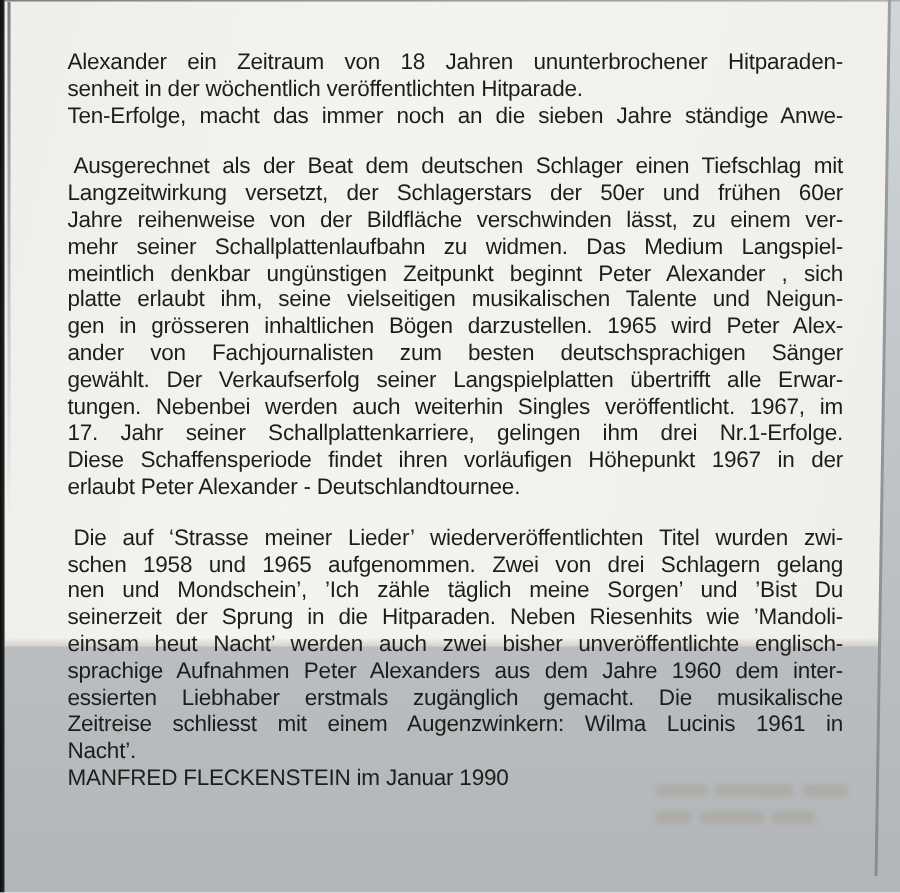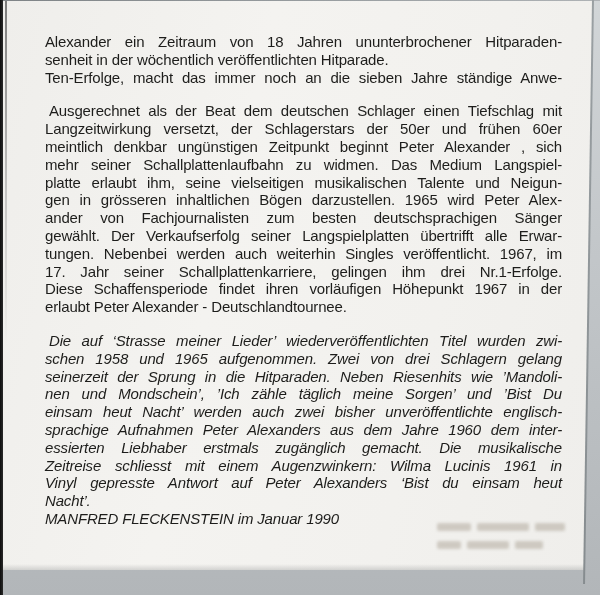--- a/index.html
+++ b/index.html
@@ -11,21 +11,21 @@
   #stage{position:absolute;inset:0;}
   .top-hairline{
     position:absolute;top:0;left:0;width:100%;height:1px;
     background:linear-gradient(90deg,#7e8386,#9ba0a3 60%,#aeb2b5);
   }
   .black-strip{
     position:absolute;left:0;top:0;width:3px;height:595px;
     background:linear-gradient(90deg,#0d0d0d,#2a2a2a);
   }
   .page{
-    position:absolute;left:3px;top:1px;width:591px;height:569px;
+    position:absolute;left:3px;top:1px;width:591px;height:430px;
     background:linear-gradient(103deg,#efeeeb 0%,#f4f3f0 38%,#f2f1ee 70%,#efeeeb 100%);
     clip-path:polygon(0 0,590px 0,581px 583px,0 583px);
   }
   .page::after{
     content:"";position:absolute;left:0;right:6px;bottom:0;height:6px;
     background:linear-gradient(to bottom,rgba(0,0,0,0),rgba(60,65,68,.18));
   }
   .fold-line{
     position:absolute;left:2px;top:0;width:2px;height:345px;
     background:linear-gradient(to bottom,rgba(95,95,95,.8),rgba(140,140,140,.45) 55%,rgba(160,160,160,0));
@@ -33,21 +33,21 @@
   .right-edge-line{
     position:absolute;left:592px;top:0;width:1.5px;height:584px;
     background:linear-gradient(to bottom,#9aa0a3,#868c8f);
     transform:rotate(0.88deg);transform-origin:top center;
   }
   .textblock{
     position:absolute;left:42px;top:32px;width:517px;
     color:#1d1d1b;font-size:15px;line-height:17.8px;letter-spacing:-0.15px;
   }
   .para{margin:0 0 16px 0;}
-  .para:last-of-type{margin-bottom:0;font-style:italic;}
+  .para:last-of-type{margin-bottom:0;}
   .ln{display:block;text-align:justify;text-align-last:justify;white-space:normal;}
   .ln.last{text-align-last:left;}
   .ln.ind{padding-left:4px;}
   .sig{display:block;text-align:left;}
   
   .ghost{position:absolute;left:434px;top:522px;width:136px;filter:blur(1.7px);opacity:.45;}
   .grow{display:flex;gap:6px;margin-bottom:10px;}
   .gbar{height:8px;background:#a59c8e;border-radius:2px;}
 </style>
 </head>
@@ -64,42 +64,42 @@
 
       <p class="para">
         <span class="ln">Alexander ein Zeitraum von 18 Jahren ununterbrochener Hitparaden-</span>
         <span class="ln last">senheit in der wöchentlich veröffentlichten Hitparade.</span>
         <span class="ln">Ten-Erfolge, macht das immer noch an die sieben Jahre ständige Anwe-</span>
       </p>
 
       <p class="para">
         <span class="ln ind">Ausgerechnet als der Beat dem deutschen Schlager einen Tiefschlag mit</span>
         <span class="ln">Langzeitwirkung versetzt, der Schlagerstars der 50er und frühen 60er</span>
+        <span class="ln">Jahre reihenweise von der Bildfläche verschwinden lässt, zu einem ver-</span>
+        <span class="ln">mehr seiner Schallplattenlaufbahn zu widmen. Das Medium Langspiel-</span>
         <span class="ln">meintlich denkbar ungünstigen Zeitpunkt beginnt Peter Alexander , sich</span>
-        <span class="ln">mehr seiner Schallplattenlaufbahn zu widmen. Das Medium Langspiel-</span>
         <span class="ln">platte erlaubt ihm, seine vielseitigen musikalischen Talente und Neigun-</span>
         <span class="ln">gen in grösseren inhaltlichen Bögen darzustellen. 1965 wird Peter Alex-</span>
         <span class="ln">ander von Fachjournalisten zum besten deutschsprachigen Sänger</span>
         <span class="ln">gewählt. Der Verkaufserfolg seiner Langspielplatten übertrifft alle Erwar-</span>
         <span class="ln">tungen. Nebenbei werden auch weiterhin Singles veröffentlicht. 1967, im</span>
         <span class="ln">17. Jahr seiner Schallplattenkarriere, gelingen ihm drei Nr.1-Erfolge.</span>
         <span class="ln">Diese Schaffensperiode findet ihren vorläufigen Höhepunkt 1967 in der</span>
         <span class="ln last">erlaubt Peter Alexander - Deutschlandtournee.</span>
       </p>
 
       <p class="para">
         <span class="ln ind">Die auf ‘Strasse meiner Lieder’ wiederveröffentlichten Titel wurden zwi-</span>
         <span class="ln">schen 1958 und 1965 aufgenommen. Zwei von drei Schlagern gelang</span>
+        <span class="ln">nen und Mondschein’, ’Ich zähle täglich meine Sorgen’ und ’Bist Du</span>
         <span class="ln">seinerzeit der Sprung in die Hitparaden. Neben Riesenhits wie ’Mandoli-</span>
-        <span class="ln">nen und Mondschein’, ’Ich zähle täglich meine Sorgen’ und ’Bist Du</span>
         <span class="ln">einsam heut Nacht’ werden auch zwei bisher unveröffentlichte englisch-</span>
         <span class="ln">sprachige Aufnahmen Peter Alexanders aus dem Jahre 1960 dem inter-</span>
         <span class="ln">essierten Liebhaber erstmals zugänglich gemacht. Die musikalische</span>
         <span class="ln">Zeitreise schliesst mit einem Augenzwinkern: Wilma Lucinis 1961 in</span>
-        <span class="ln">Vinyl gepresste Antwort auf Peter Alexanders ‘Bist du einsam heut</span>
         <span class="ln last">Nacht’.</span>
         <span class="sig">MANFRED FLECKENSTEIN im Januar 1990</span>
       </p>
 
     </div>
 
     <div class="ghost">
       <div class="grow">
         <span class="gbar" style="width:34px"></span>
         <span class="gbar" style="width:52px"></span>

